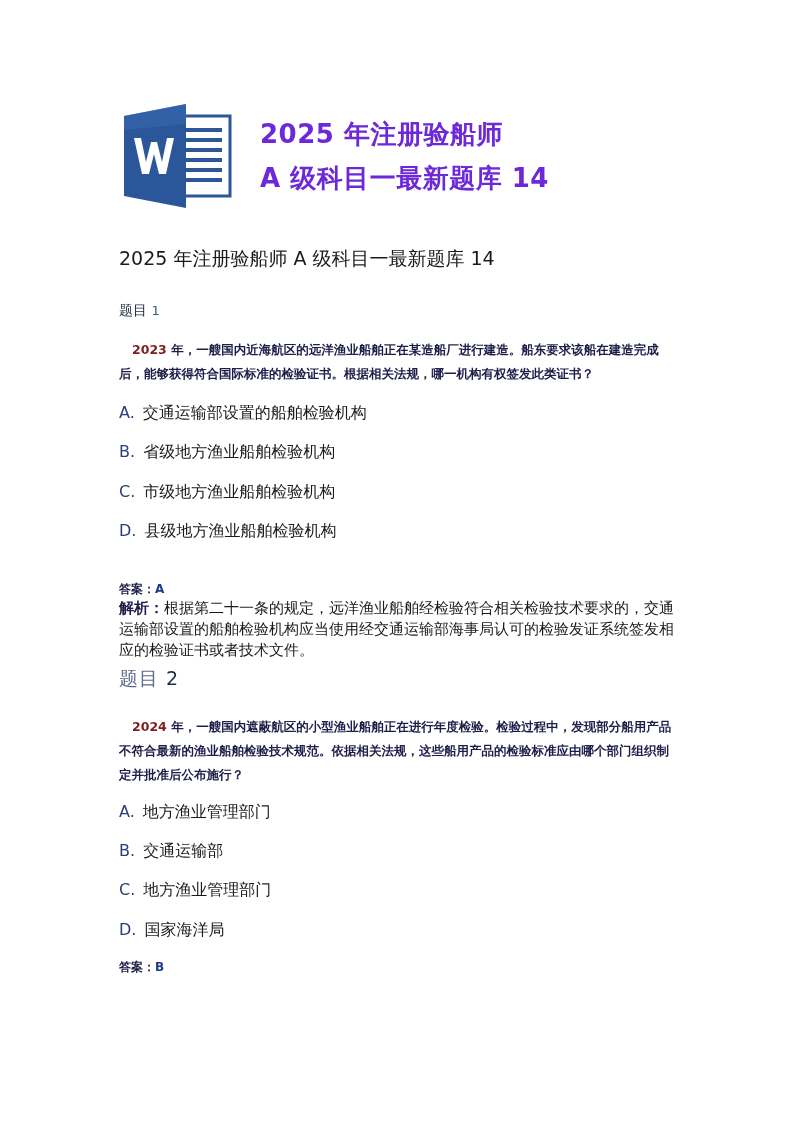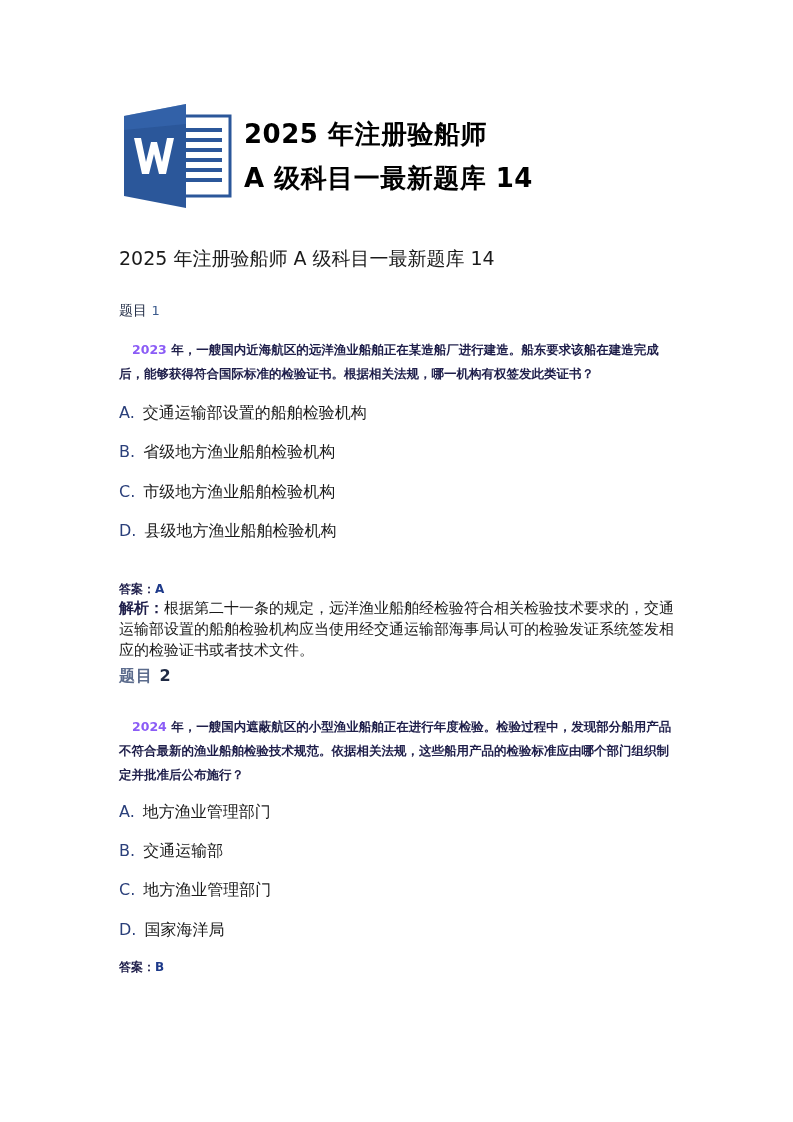--- a/index.html
+++ b/index.html
@@ -21,26 +21,26 @@
       top: 104px;
       display: flex;
       align-items: center;
     }
     .word-icon {
       width: 108px;
       height: 104px;
       position: relative;
     }
     .header-title {
-      margin-left: 12px;
+      margin-left: 28px;
       font-family: "DejaVu Sans", sans-serif;
       font-weight: bold;
       font-size: 26px;
       line-height: 44px;
-      color: #000000;
+      color: #6d28d9;
       letter-spacing: 0.5px;
     }
     .header-title div { white-space: nowrap; }
 
     .doc-title {
       position: absolute;
       left: 119px;
       top: 246px;
       font-size: 19px;
       color: #1a1a1a;
@@ -58,21 +58,21 @@
     .q-text {
       position: absolute;
       left: 119px;
       width: 560px;
       font-size: 12.5px;
       font-weight: bold;
       line-height: 24px;
       color: #1e1e4a;
       text-indent: 13px;
     }
-    .q-text .year { color: #8b5cf6; font-weight: bold; }
+    .q-text .year { color: #7f1d1d; font-weight: bold; }
 
     .option {
       position: absolute;
       left: 119px;
       font-size: 16px;
       color: #1a1a1a;
       white-space: nowrap;
     }
     .option .letter { color: #2a3f7a; margin-right: 3px; }
 
@@ -93,24 +93,23 @@
       font-size: 15px;
       line-height: 21px;
       color: #1a1a1a;
     }
     .analysis .lbl { font-weight: bold; color: #1e1e4a; }
 
     .q-label-2 {
       position: absolute;
       left: 119px;
       top: 666px;
-      font-size: 16px;
+      font-size: 19px;
       color: #5b6b8c;
       letter-spacing: 1px;
-      font-weight: bold;
     }
     .q-label-2 .num { color: #1f2a44; }
   </style>
 </head>
 <body>
 
 <div class="header">
   <div class="word-icon">
     <svg width="108" height="104" viewBox="0 0 108 104" xmlns="http://www.w3.org/2000/svg">
 

